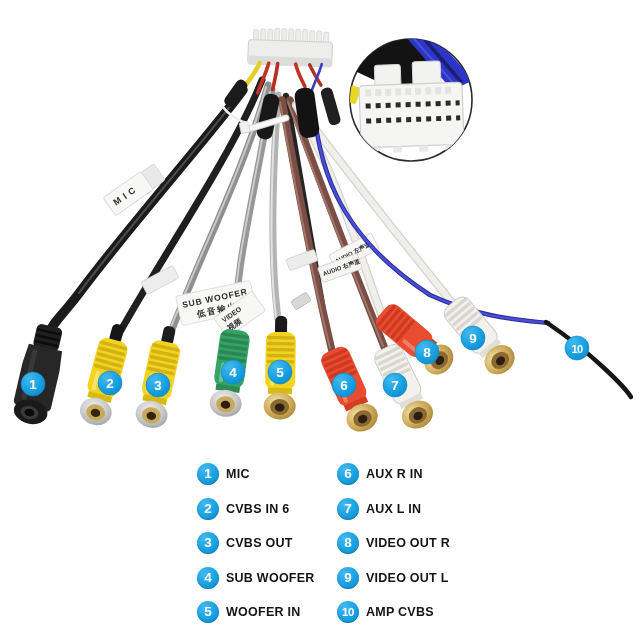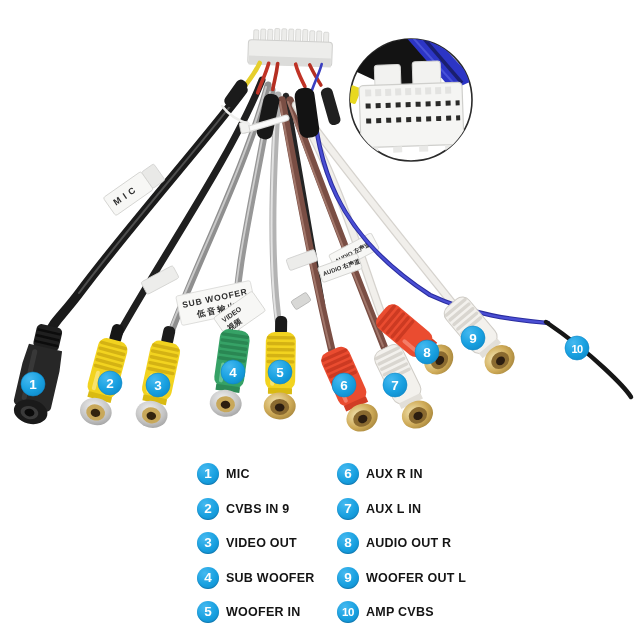--- a/index.html
+++ b/index.html
@@ -411,25 +411,25 @@
   </g>
 </svg>
 
   <div class="legend-col" id="legend-col-1">
     <div class="legend-item">
       <div class="badge">1</div>
       <div class="legend-label">MIC</div>
     </div>
     <div class="legend-item">
       <div class="badge">2</div>
-      <div class="legend-label">CVBS IN 9</div>
+      <div class="legend-label">CVBS IN 6</div>
     </div>
     <div class="legend-item">
       <div class="badge">3</div>
-      <div class="legend-label">VIDEO OUT</div>
+      <div class="legend-label">CVBS OUT</div>
     </div>
     <div class="legend-item">
       <div class="badge">4</div>
       <div class="legend-label">SUB WOOFER</div>
     </div>
     <div class="legend-item">
       <div class="badge">5</div>
       <div class="legend-label">WOOFER IN</div>
     </div>
   </div>
@@ -437,24 +437,24 @@
     <div class="legend-item">
       <div class="badge">6</div>
       <div class="legend-label">AUX R IN</div>
     </div>
     <div class="legend-item">
       <div class="badge">7</div>
       <div class="legend-label">AUX L IN</div>
     </div>
     <div class="legend-item">
       <div class="badge">8</div>
-      <div class="legend-label">AUDIO OUT R</div>
+      <div class="legend-label">VIDEO OUT R</div>
     </div>
     <div class="legend-item">
       <div class="badge">9</div>
-      <div class="legend-label">WOOFER OUT L</div>
+      <div class="legend-label">VIDEO OUT L</div>
     </div>
     <div class="legend-item">
       <div class="badge small">10</div>
       <div class="legend-label">AMP CVBS</div>
     </div>
   </div>
 </div>
 
 </body></html>

